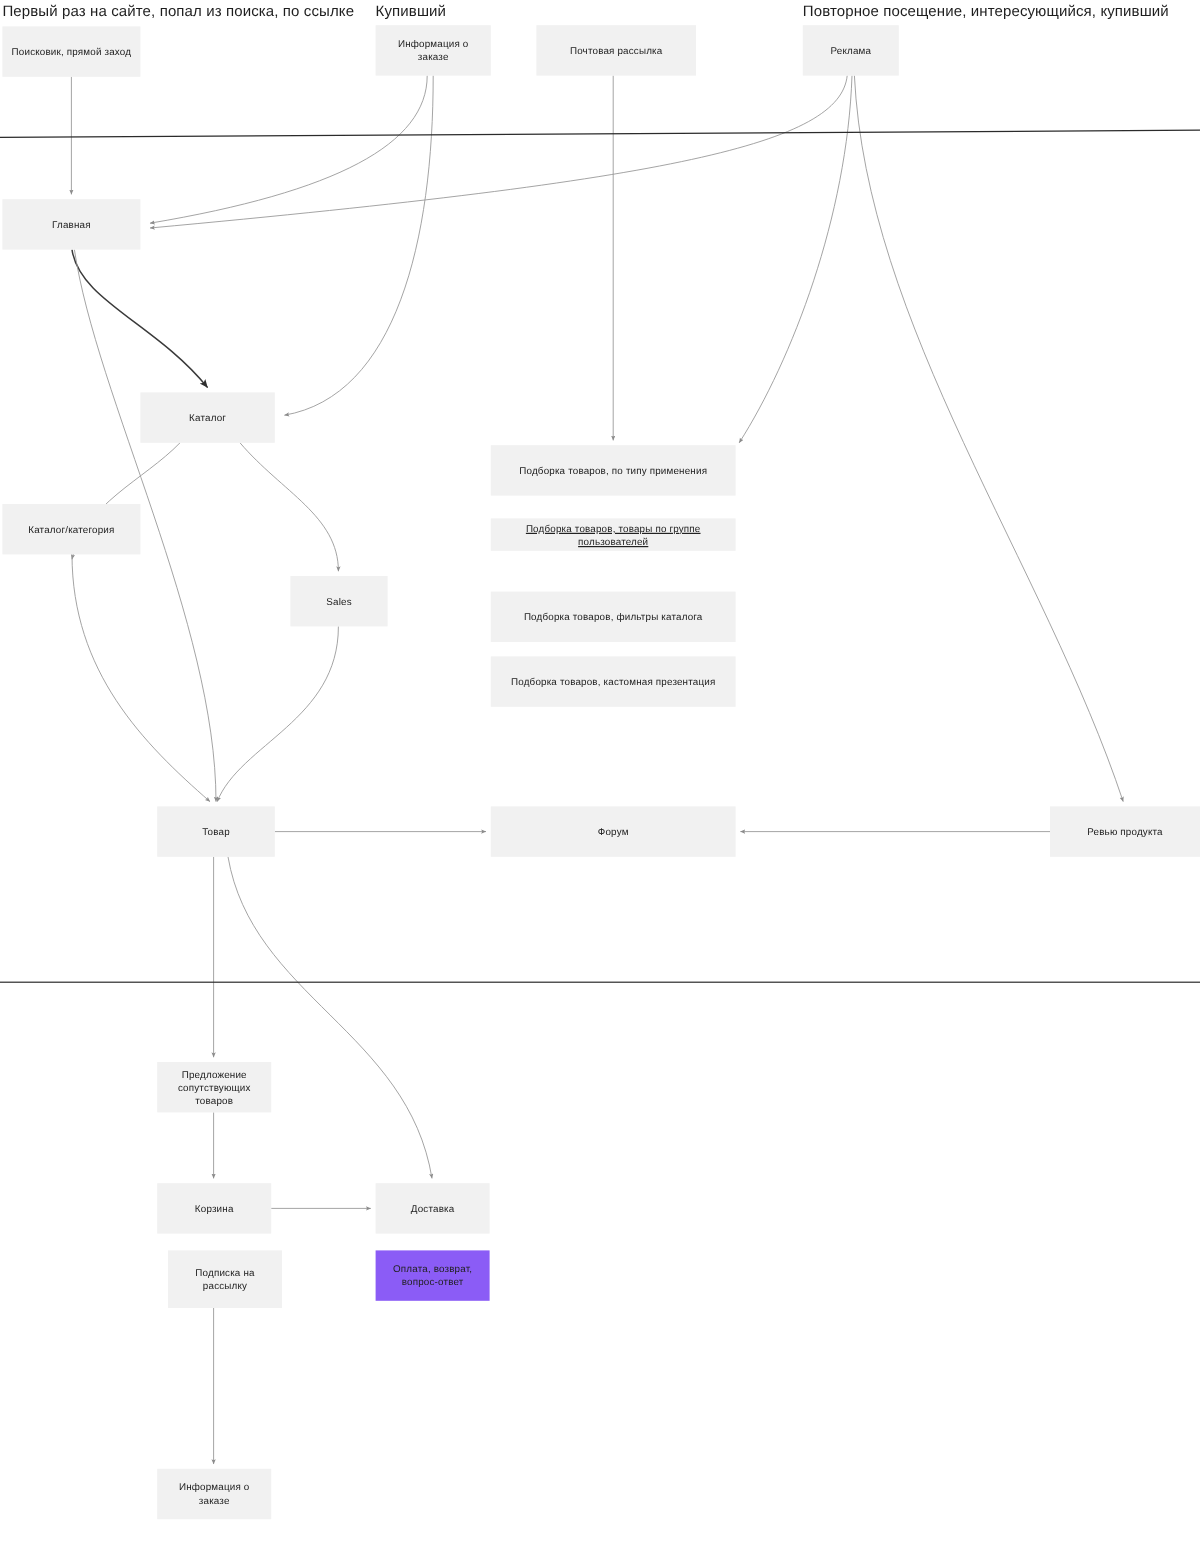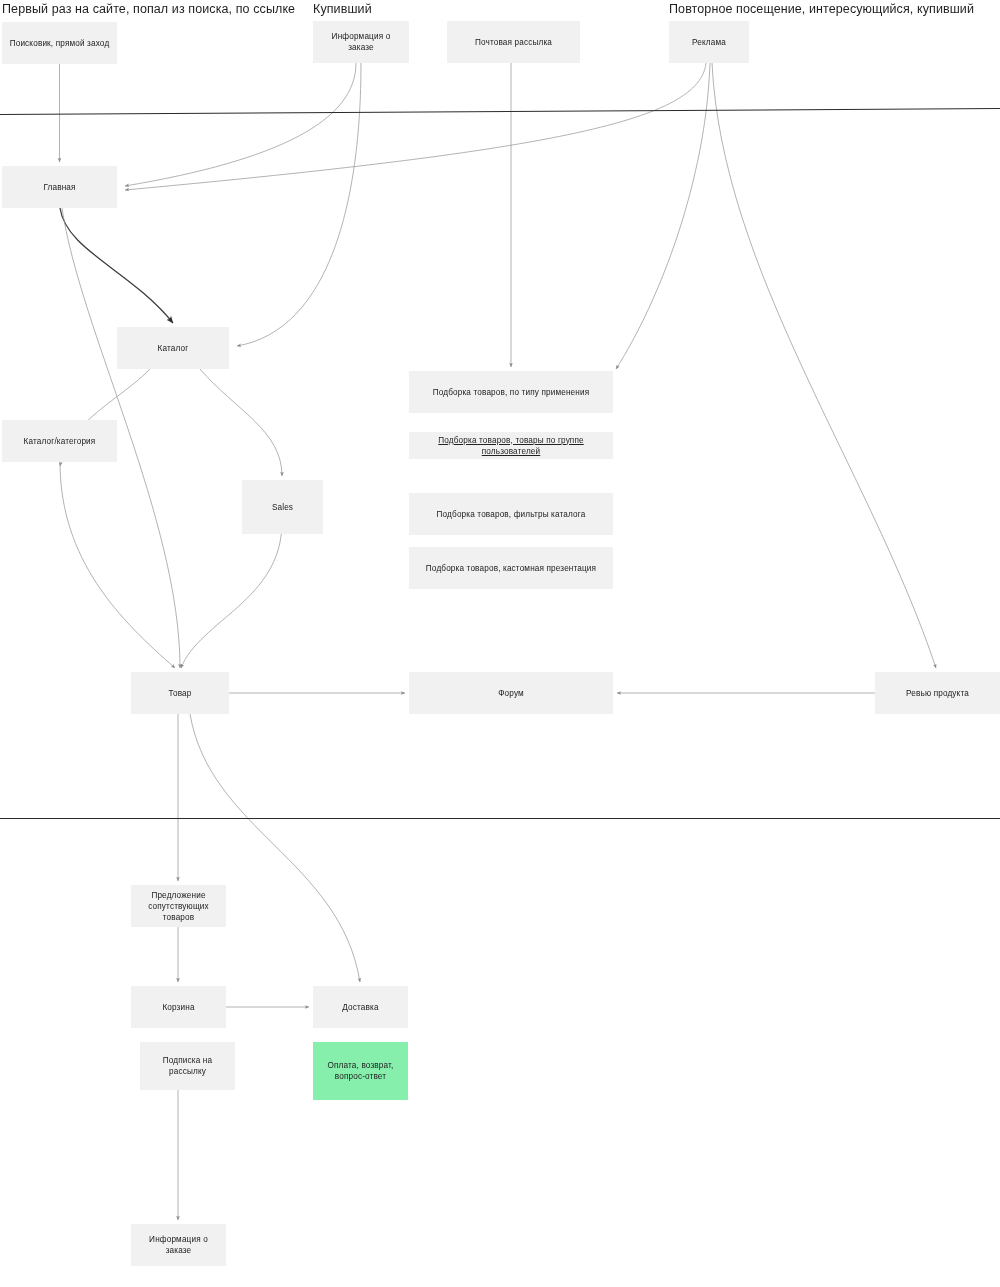--- a/index.html
+++ b/index.html
@@ -123,21 +123,21 @@
       </div>
       <div class="node" style="left: 2px; top: 166px; width: 115px; height: 42px; background: rgb(241, 241, 241); color: rgb(34, 34, 34);">
         <span>Главная</span>
       </div>
       <div class="node" style="left: 117px; top: 327px; width: 112px; height: 42px; background: rgb(241, 241, 241); color: rgb(34, 34, 34);">
         <span>Каталог</span>
       </div>
       <div class="node" style="left: 2px; top: 420px; width: 115px; height: 42px; background: rgb(241, 241, 241); color: rgb(34, 34, 34);">
         <span>Каталог/категория</span>
       </div>
-      <div class="node" style="left: 242px; top: 480px; width: 81px; height: 54px; background: rgb(241, 241, 241); color: rgb(34, 34, 34);">
+      <div class="node" style="left: 242px; top: 480px; width: 81px; height: 42px; background: rgb(241, 241, 241); color: rgb(34, 34, 34);">
         <span>Sales</span>
       </div>
       <div class="node" style="left: 409px; top: 371px; width: 204px; height: 42px; background: rgb(241, 241, 241); color: rgb(34, 34, 34);">
         <span>Подборка товаров, по типу применения</span>
       </div>
       <div class="node" style="left: 409px; top: 432px; width: 204px; height: 27px; background: rgb(241, 241, 241); color: rgb(34, 34, 34); text-decoration: underline;">
         <span>Подборка товаров, товары по группе пользователей</span>
       </div>
       <div class="node" style="left: 409px; top: 493px; width: 204px; height: 42px; background: rgb(241, 241, 241); color: rgb(34, 34, 34);">
         <span>Подборка товаров, фильтры каталога</span>
@@ -159,21 +159,21 @@
       </div>
       <div class="node" style="left: 131px; top: 986px; width: 95px; height: 42px; background: rgb(241, 241, 241); color: rgb(34, 34, 34); align-items: center;">
         <span>Корзина</span>
       </div>
       <div class="node" style="left: 313px; top: 986px; width: 95px; height: 42px; background: rgb(241, 241, 241); color: rgb(34, 34, 34);">
         <span>Доставка</span>
       </div>
       <div class="node" style="left: 140px; top: 1042px; width: 95px; height: 48px; background: rgb(241, 241, 241); color: rgb(34, 34, 34);">
         <span>Подписка на рассылку</span>
       </div>
-      <div class="node" style="left: 313px; top: 1042px; width: 95px; height: 58px; background: #86efac; color: rgb(34, 34, 34);">
+      <div class="node" style="left: 313px; top: 1042px; width: 95px; height: 42px; background: #8b5cf6; color: rgb(34, 34, 34);">
         <span>Оплата, возврат, вопрос-ответ</span>
       </div>
       <div class="node" style="left: 131px; top: 1224px; width: 95px; height: 42px; background: rgb(241, 241, 241); color: rgb(34, 34, 34);">
         <span>Информация о заказе</span>
       </div>
     </div>
 
 </div>
 
 </body></html>

